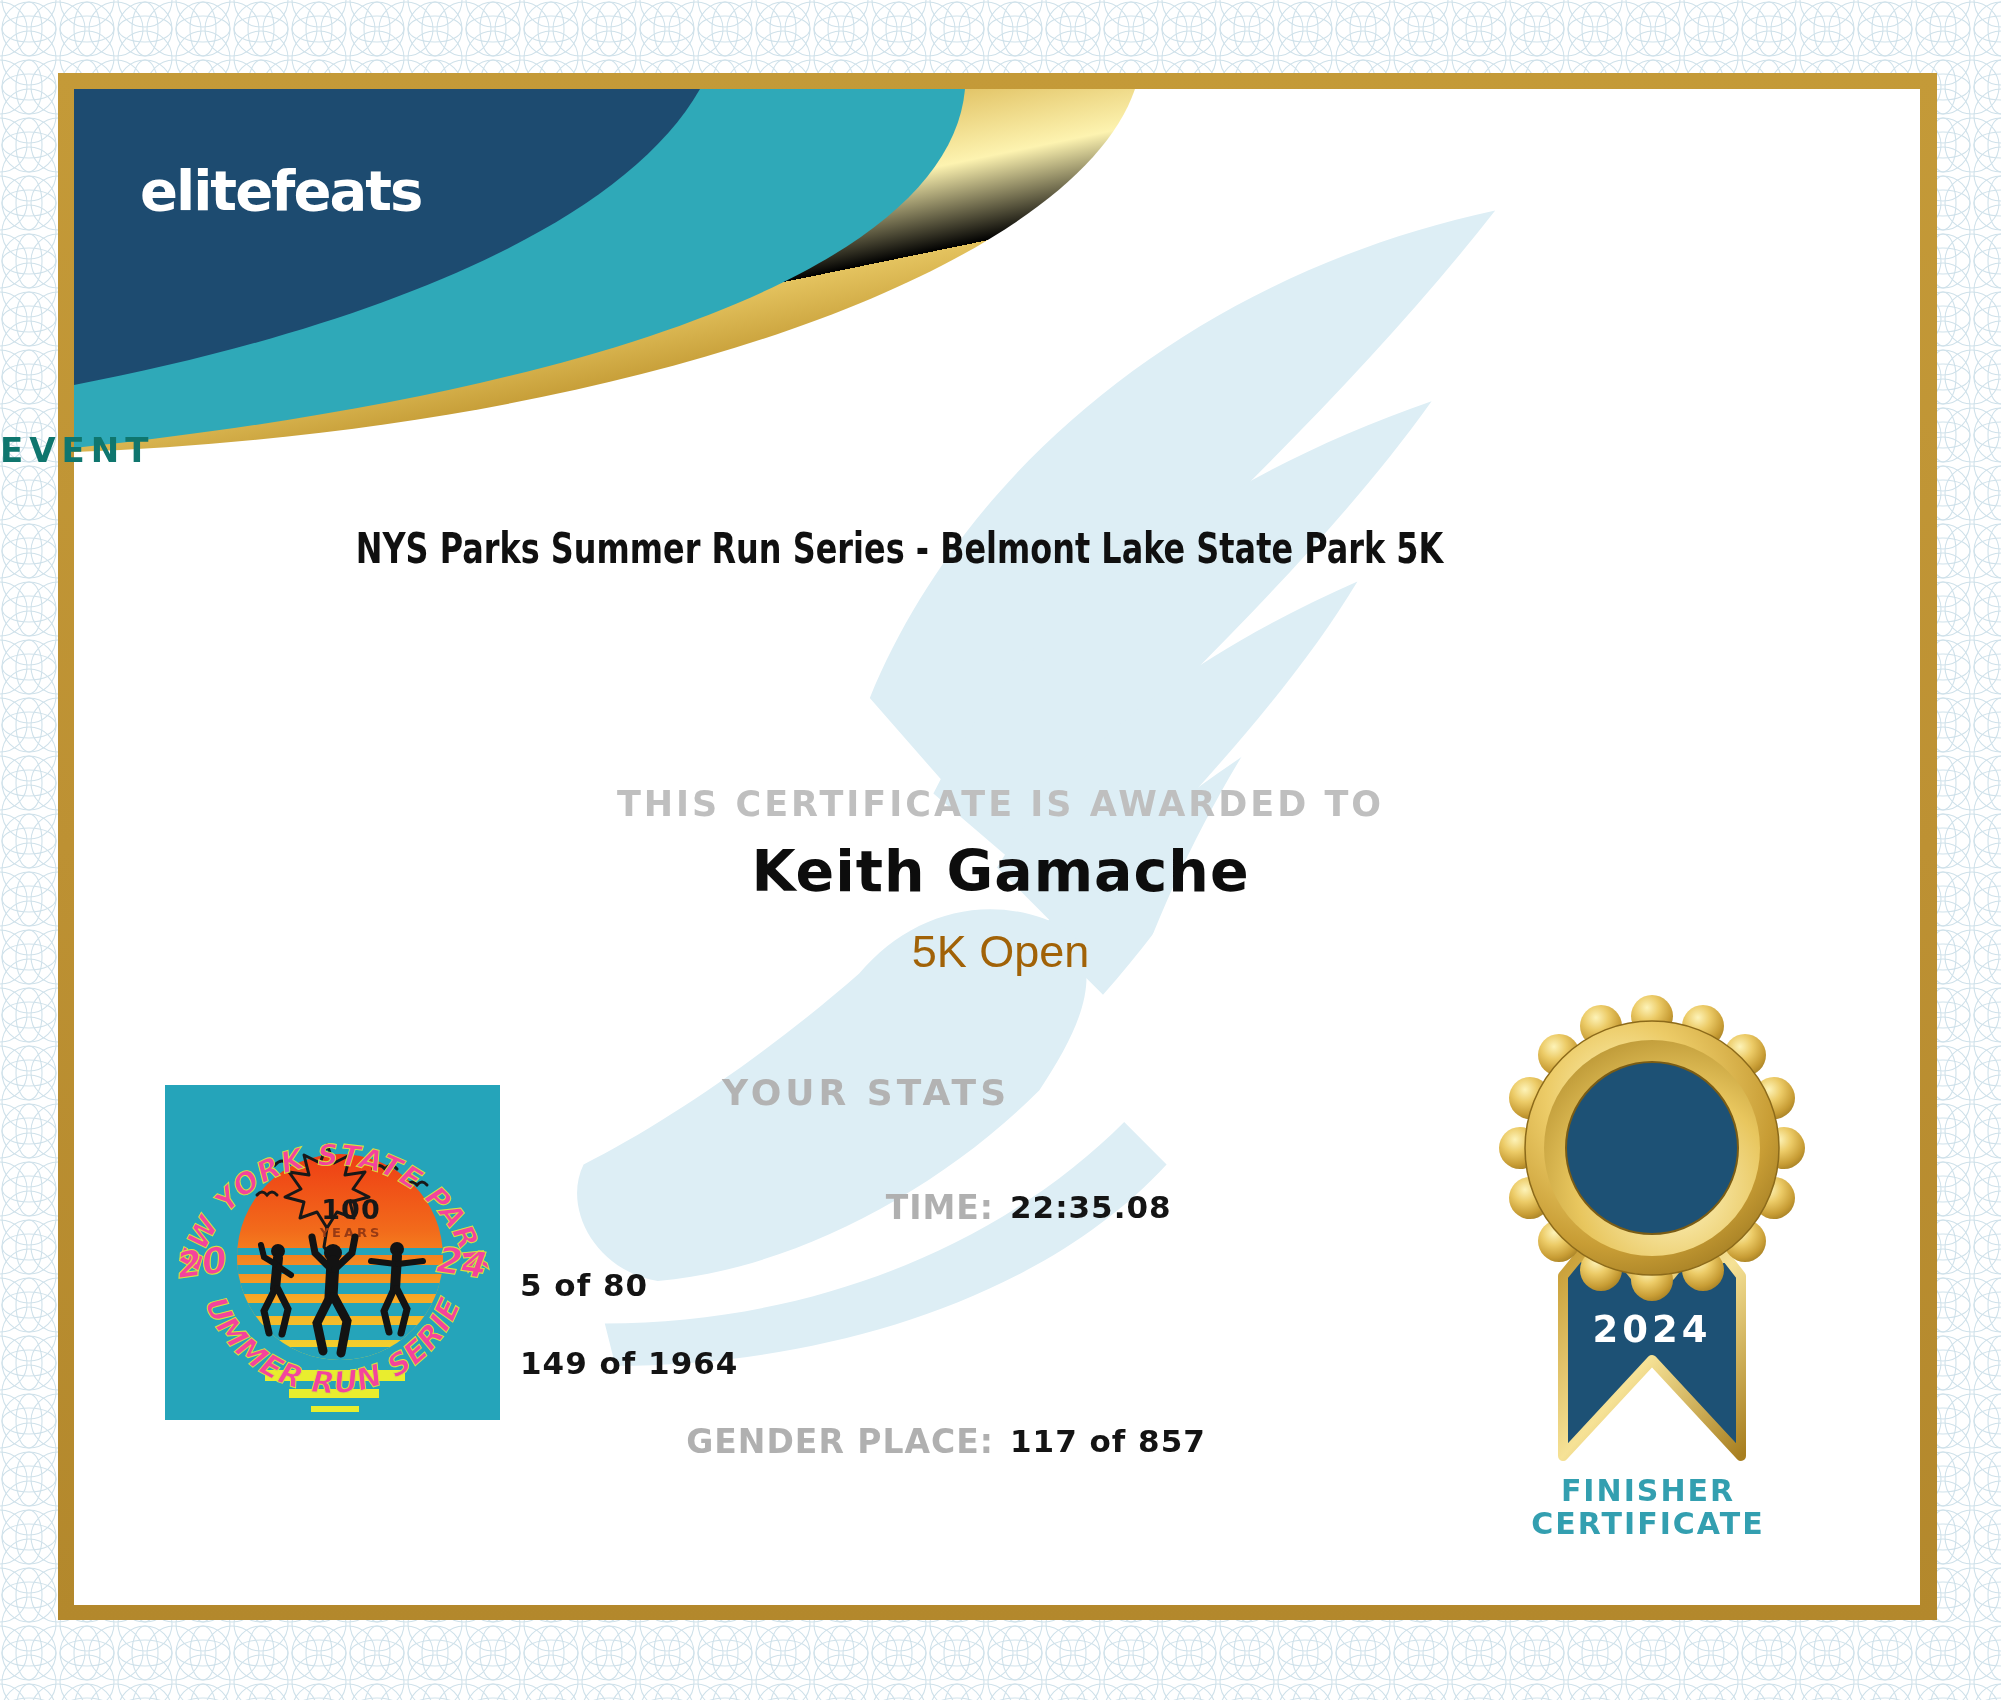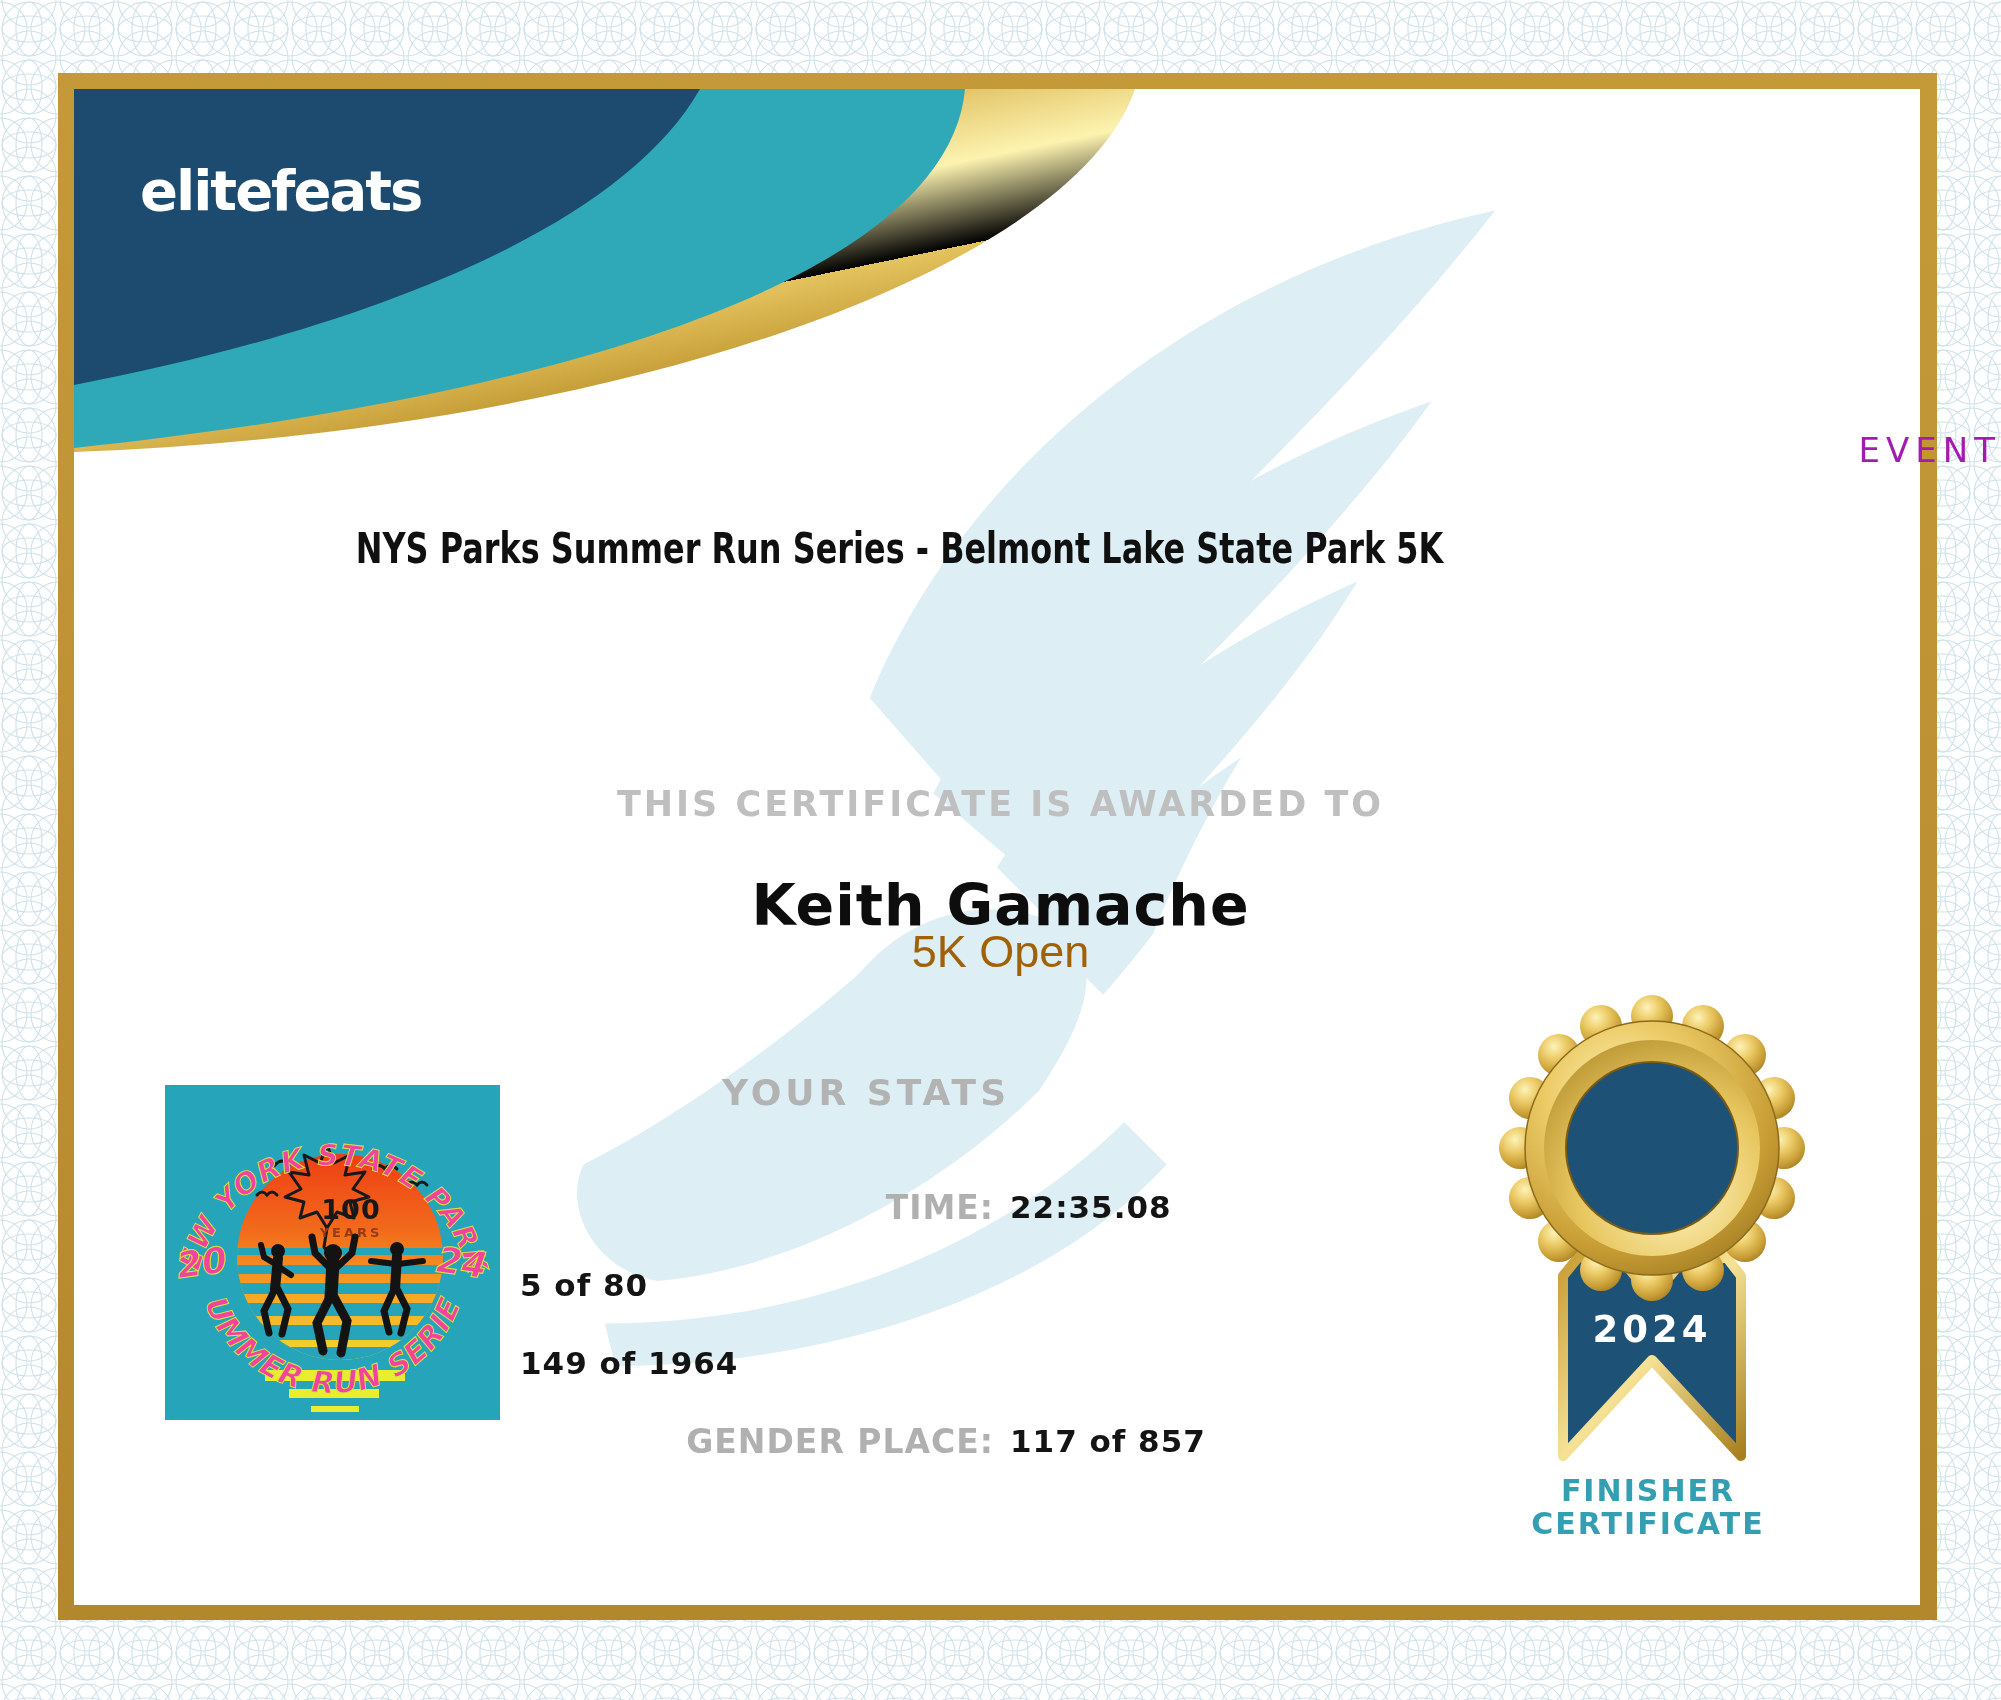--- a/index.html
+++ b/index.html
@@ -6,34 +6,34 @@
   .cert{
     position:relative;width:2001px;height:1700px;overflow:hidden;background:#fff;
     font-family:"DejaVu Sans","Liberation Sans",sans-serif;
   }
   .cert svg.scene{position:absolute;left:0;top:0;z-index:1;}
   .txt{position:absolute;z-index:2;}
   .wordmark{
     left:140px;top:158px;font-size:56px;font-weight:700;color:#ffffff;letter-spacing:-2px;
   }
   .event-label{
-    left:0;width:2001px;top:430px;text-align:right;
-    font-size:34px;font-weight:400;color:#a21caf;letter-spacing:6px;
+    left:0;width:2001px;top:430px;text-align:left;
+    font-size:34px;font-weight:700;color:#0f766e;letter-spacing:6px;
   }
   .event-name{left:0;width:1799px;top:524px;text-align:center;}
   .event-name span{
     display:inline-block;transform:scaleX(0.76);transform-origin:center;
     font-size:42px;font-weight:700;color:#101010;letter-spacing:0px;white-space:nowrap;
   }
   .awarded{
     left:0;width:2001px;top:756px;text-align:center;
     font-size:35px;font-weight:700;color:#bfbfbf;letter-spacing:3px;margin-top:28px;
   }
   .recipient{
-    left:0;width:2001px;top:872px;text-align:center;
+    left:0;width:2001px;top:838px;text-align:center;
     font-size:57px;font-weight:700;color:#0d0d0d;letter-spacing:1px;
   }
   .division{
     left:0;width:2001px;top:926px;text-align:center;
     font-family:"Liberation Sans",sans-serif;font-size:45px;color:#a16207;
   }
   .your-stats{
     left:616px;width:500px;top:1072px;text-align:center;
     font-size:36px;font-weight:700;color:#b3b3b3;letter-spacing:4px;
   }

